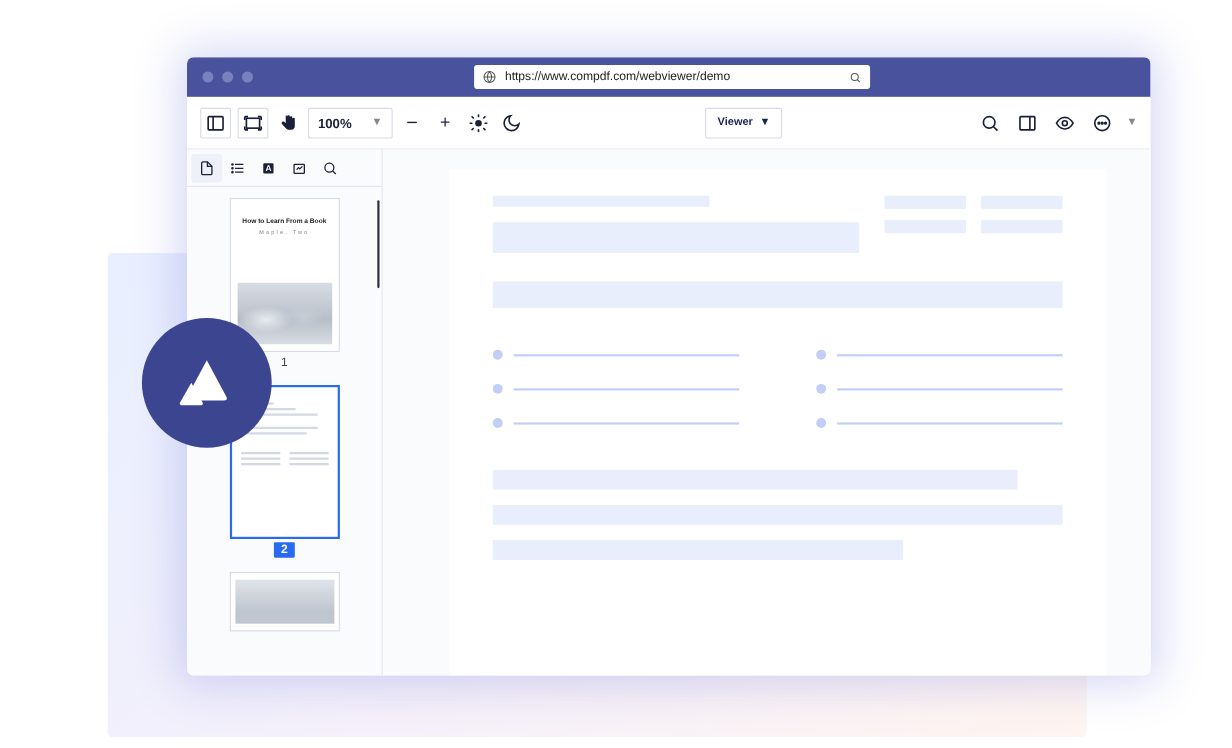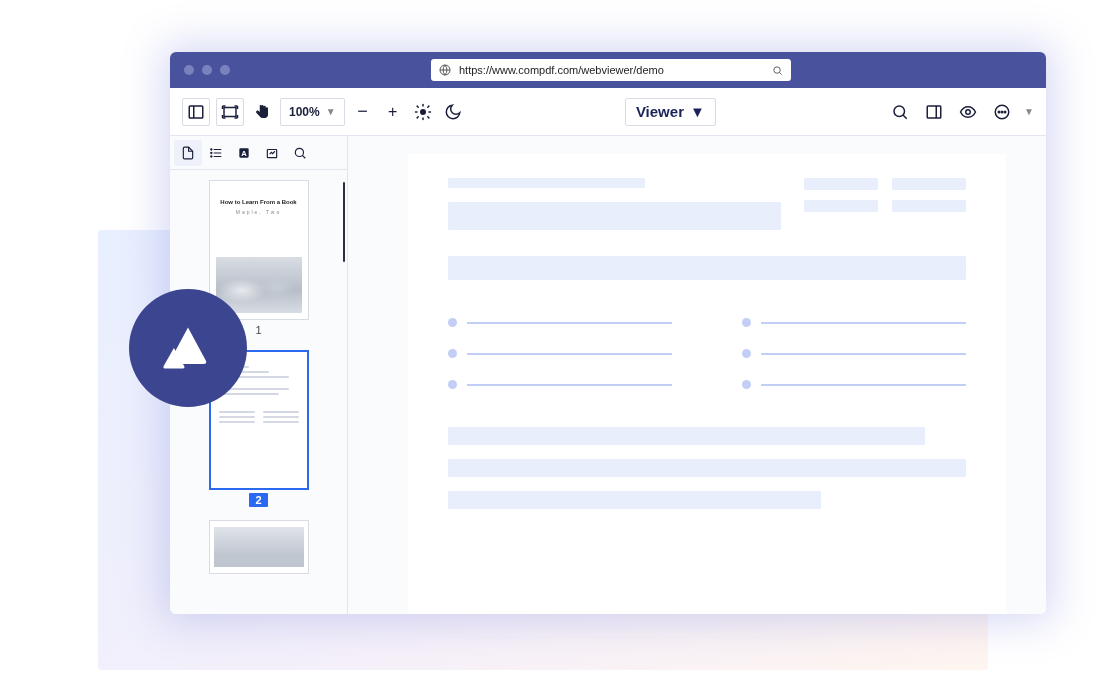--- a/index.html
+++ b/index.html
@@ -17,24 +17,24 @@
 .dot { width: 10px; height: 10px; border-radius: 50%; background: #7a82be; }
 .urlbar { margin: 0 auto; width: 360px; height: 22px; background: #fff; border-radius: 3px; display: flex; align-items: center; padding: 0 8px; gap: 8px; }
 .urlbar .globe { width: 12px; height: 12px; color: #555; }
 .urlbar .url { flex: 1; font-size: 11px; color: #222; }
 .urlbar .mag { width: 11px; height: 11px; color: #555; }
 
 
 .toolbar { height: 48px; border-bottom: 1px solid #e3e5ef; display: flex; align-items: center; padding: 0 12px; gap: 6px; }
 .tb-btn { width: 28px; height: 28px; border: 1px solid #d8dae6; border-radius: 2px; display: flex; align-items: center; justify-content: center; color: #1a1f3a; cursor: pointer; }
 .tb-btn-plain { width: 24px; height: 28px; display: flex; align-items: center; justify-content: center; color: #1a1f3a; cursor: pointer; }
-.zoom { height: 28px; border: 1px solid #d8dae6; border-radius: 2px; display: flex; align-items: center; padding: 0 8px; font-size: 12px; color: #1a1f3a; font-weight: 600; gap: 6px; cursor: pointer; }
+.zoom { height: 28px; border: 1px solid #d8dae6; border-radius: 2px; display: flex; align-items: center; padding: 0 8px; font-size: 12px; color: #1a1f3a; font-weight: 600; gap: 18px; cursor: pointer; }
 .zoom .chev { font-size: 10px; color: #888; }
 .toolbar .spacer { flex: 1; }
-.mode { height: 28px; border: 1px solid #d8dae6; border-radius: 2px; display: flex; align-items: center; padding: 0 10px; font-size: 15px; font-weight: 700; color: #1a2258; cursor: pointer; gap: 6px; }
+.mode { height: 28px; border: 1px solid #d8dae6; border-radius: 2px; display: flex; align-items: center; padding: 0 10px; font-size: 10px; font-weight: 700; color: #1a2258; cursor: pointer; gap: 6px; }
 .right-tools { display: flex; gap: 10px; align-items: center; margin-left: 12px; }
 .ic { width: 18px; height: 18px; display: inline-block; }
 
 
 .body { flex: 1; display: flex; min-height: 0; }
 
 
 .sidebar { width: 178px; border-right: 1px solid #e3e5ef; display: flex; flex-direction: column; background: #fafbfd; }
 .sidetabs { height: 34px; display: flex; align-items: center; padding: 0 4px; border-bottom: 1px solid #e3e5ef; }
 .sidetab { width: 28px; height: 26px; display: flex; align-items: center; justify-content: center; color: #1a1f3a; cursor: pointer; border-radius: 3px; }

